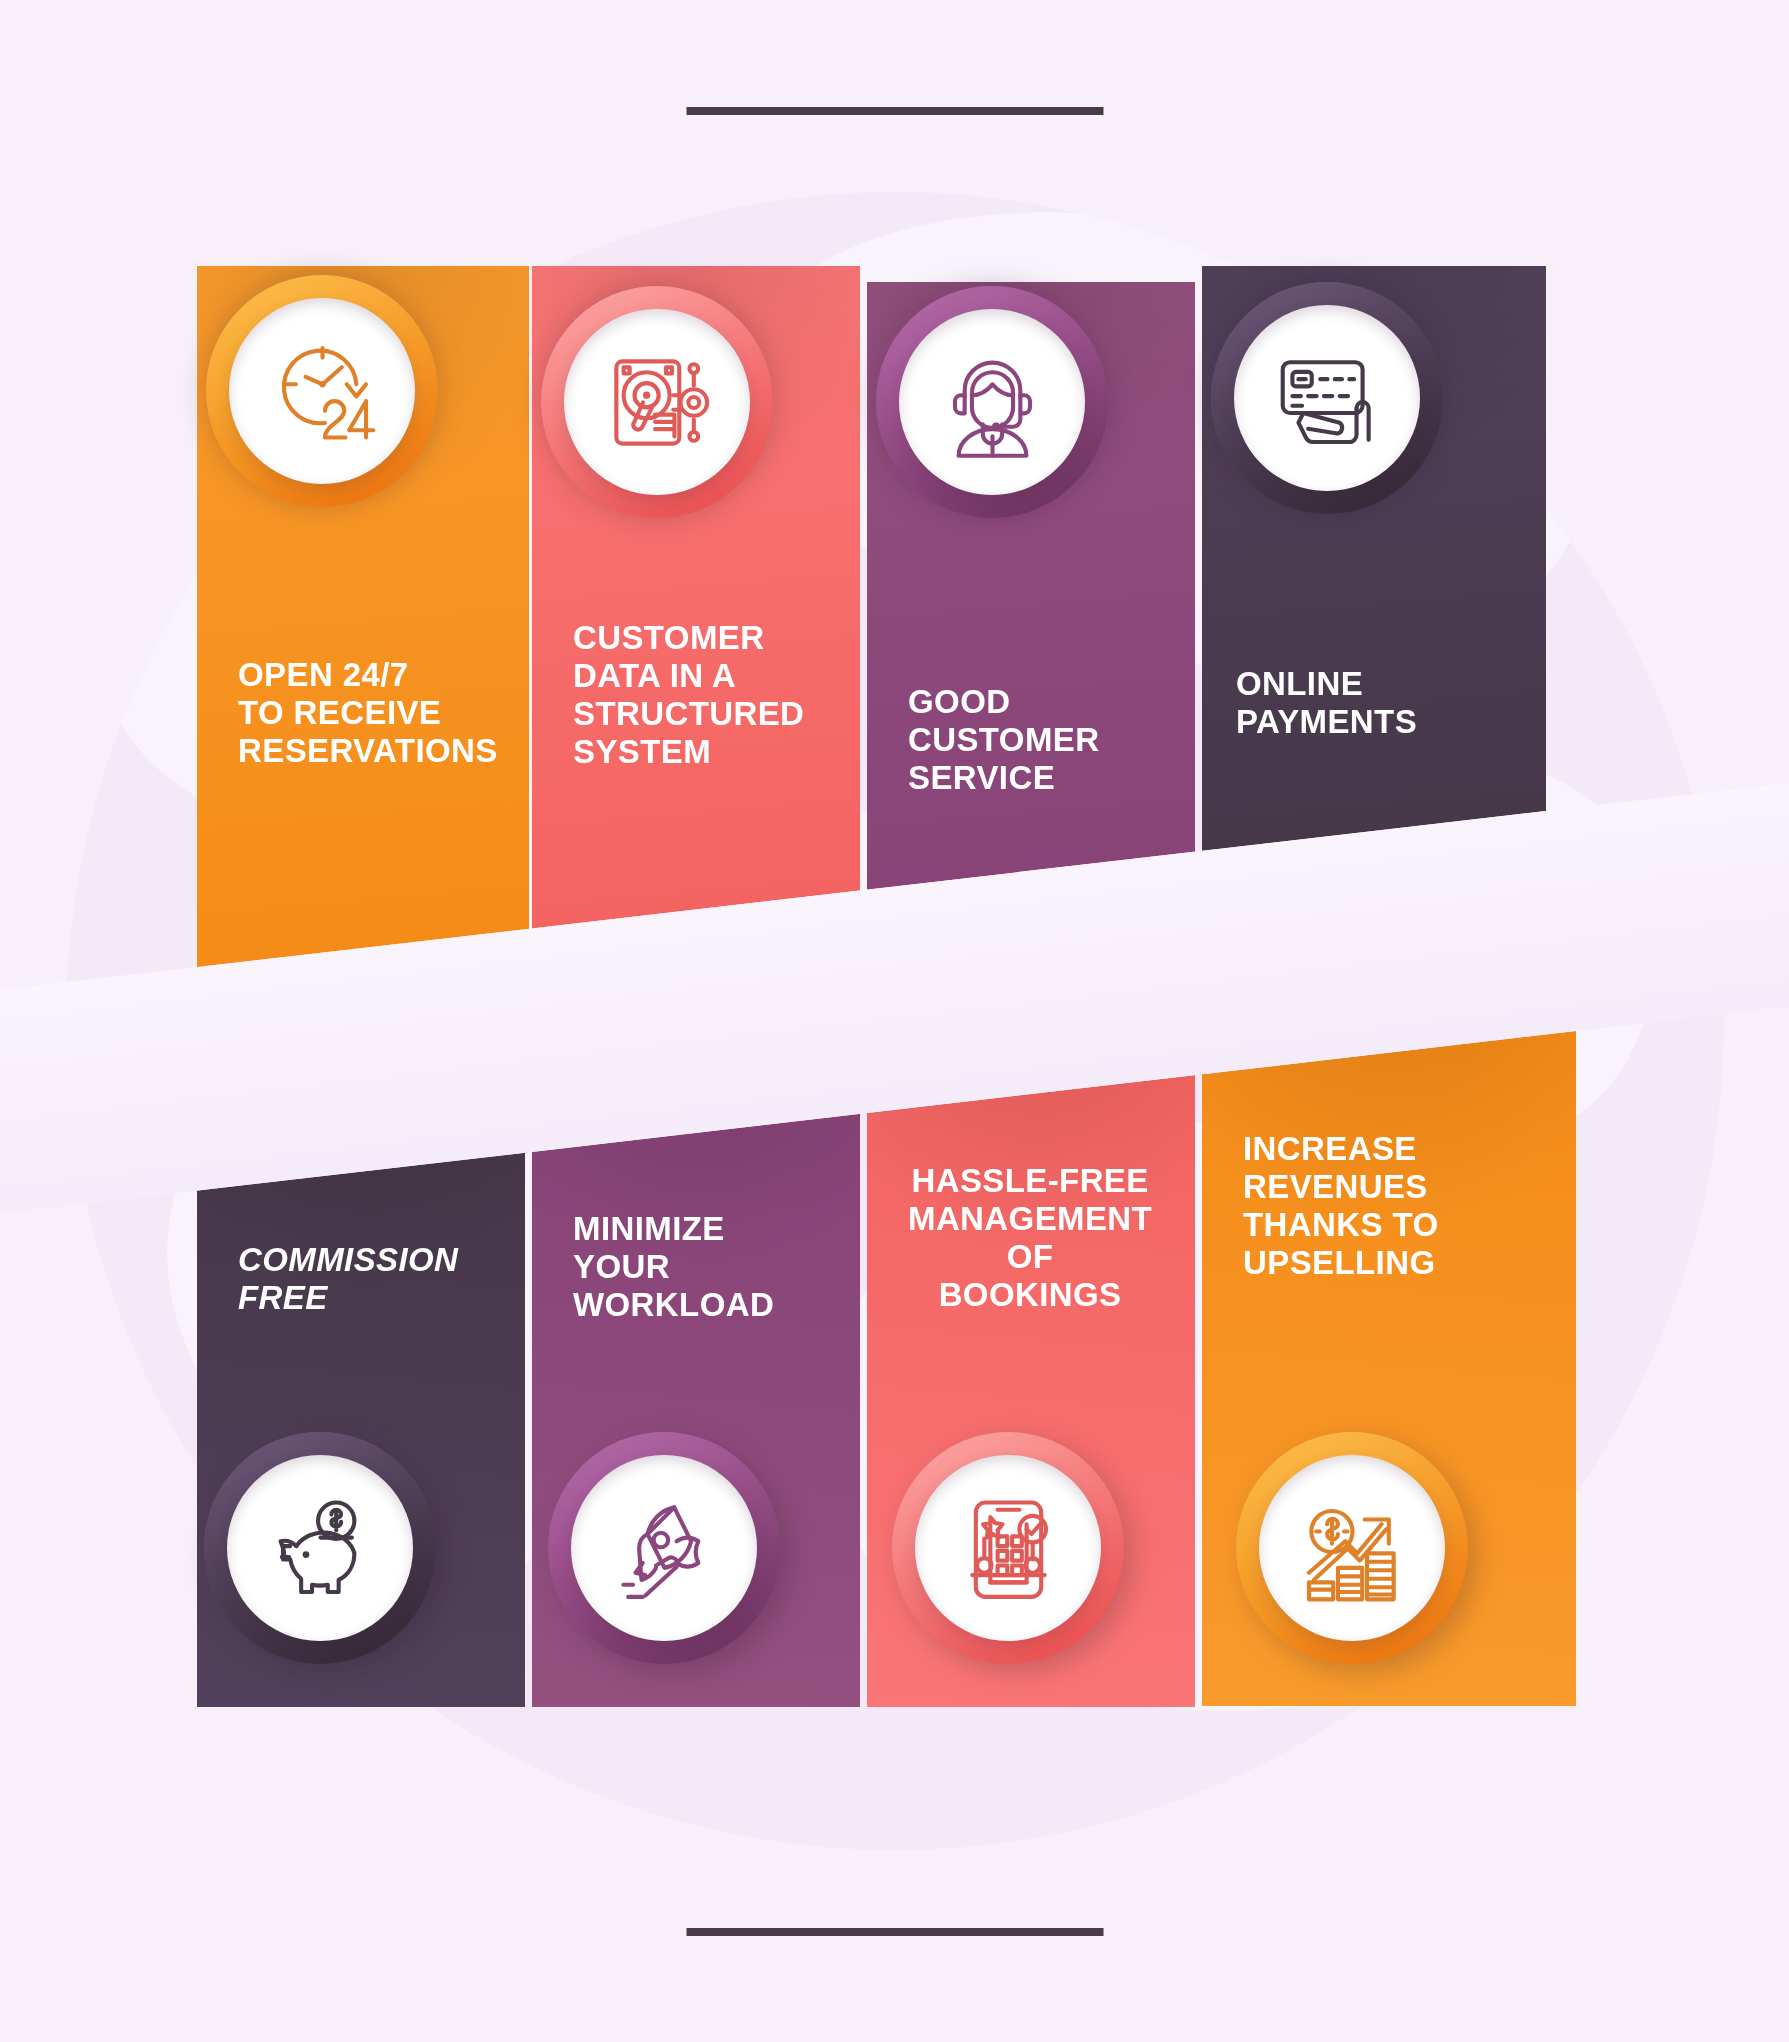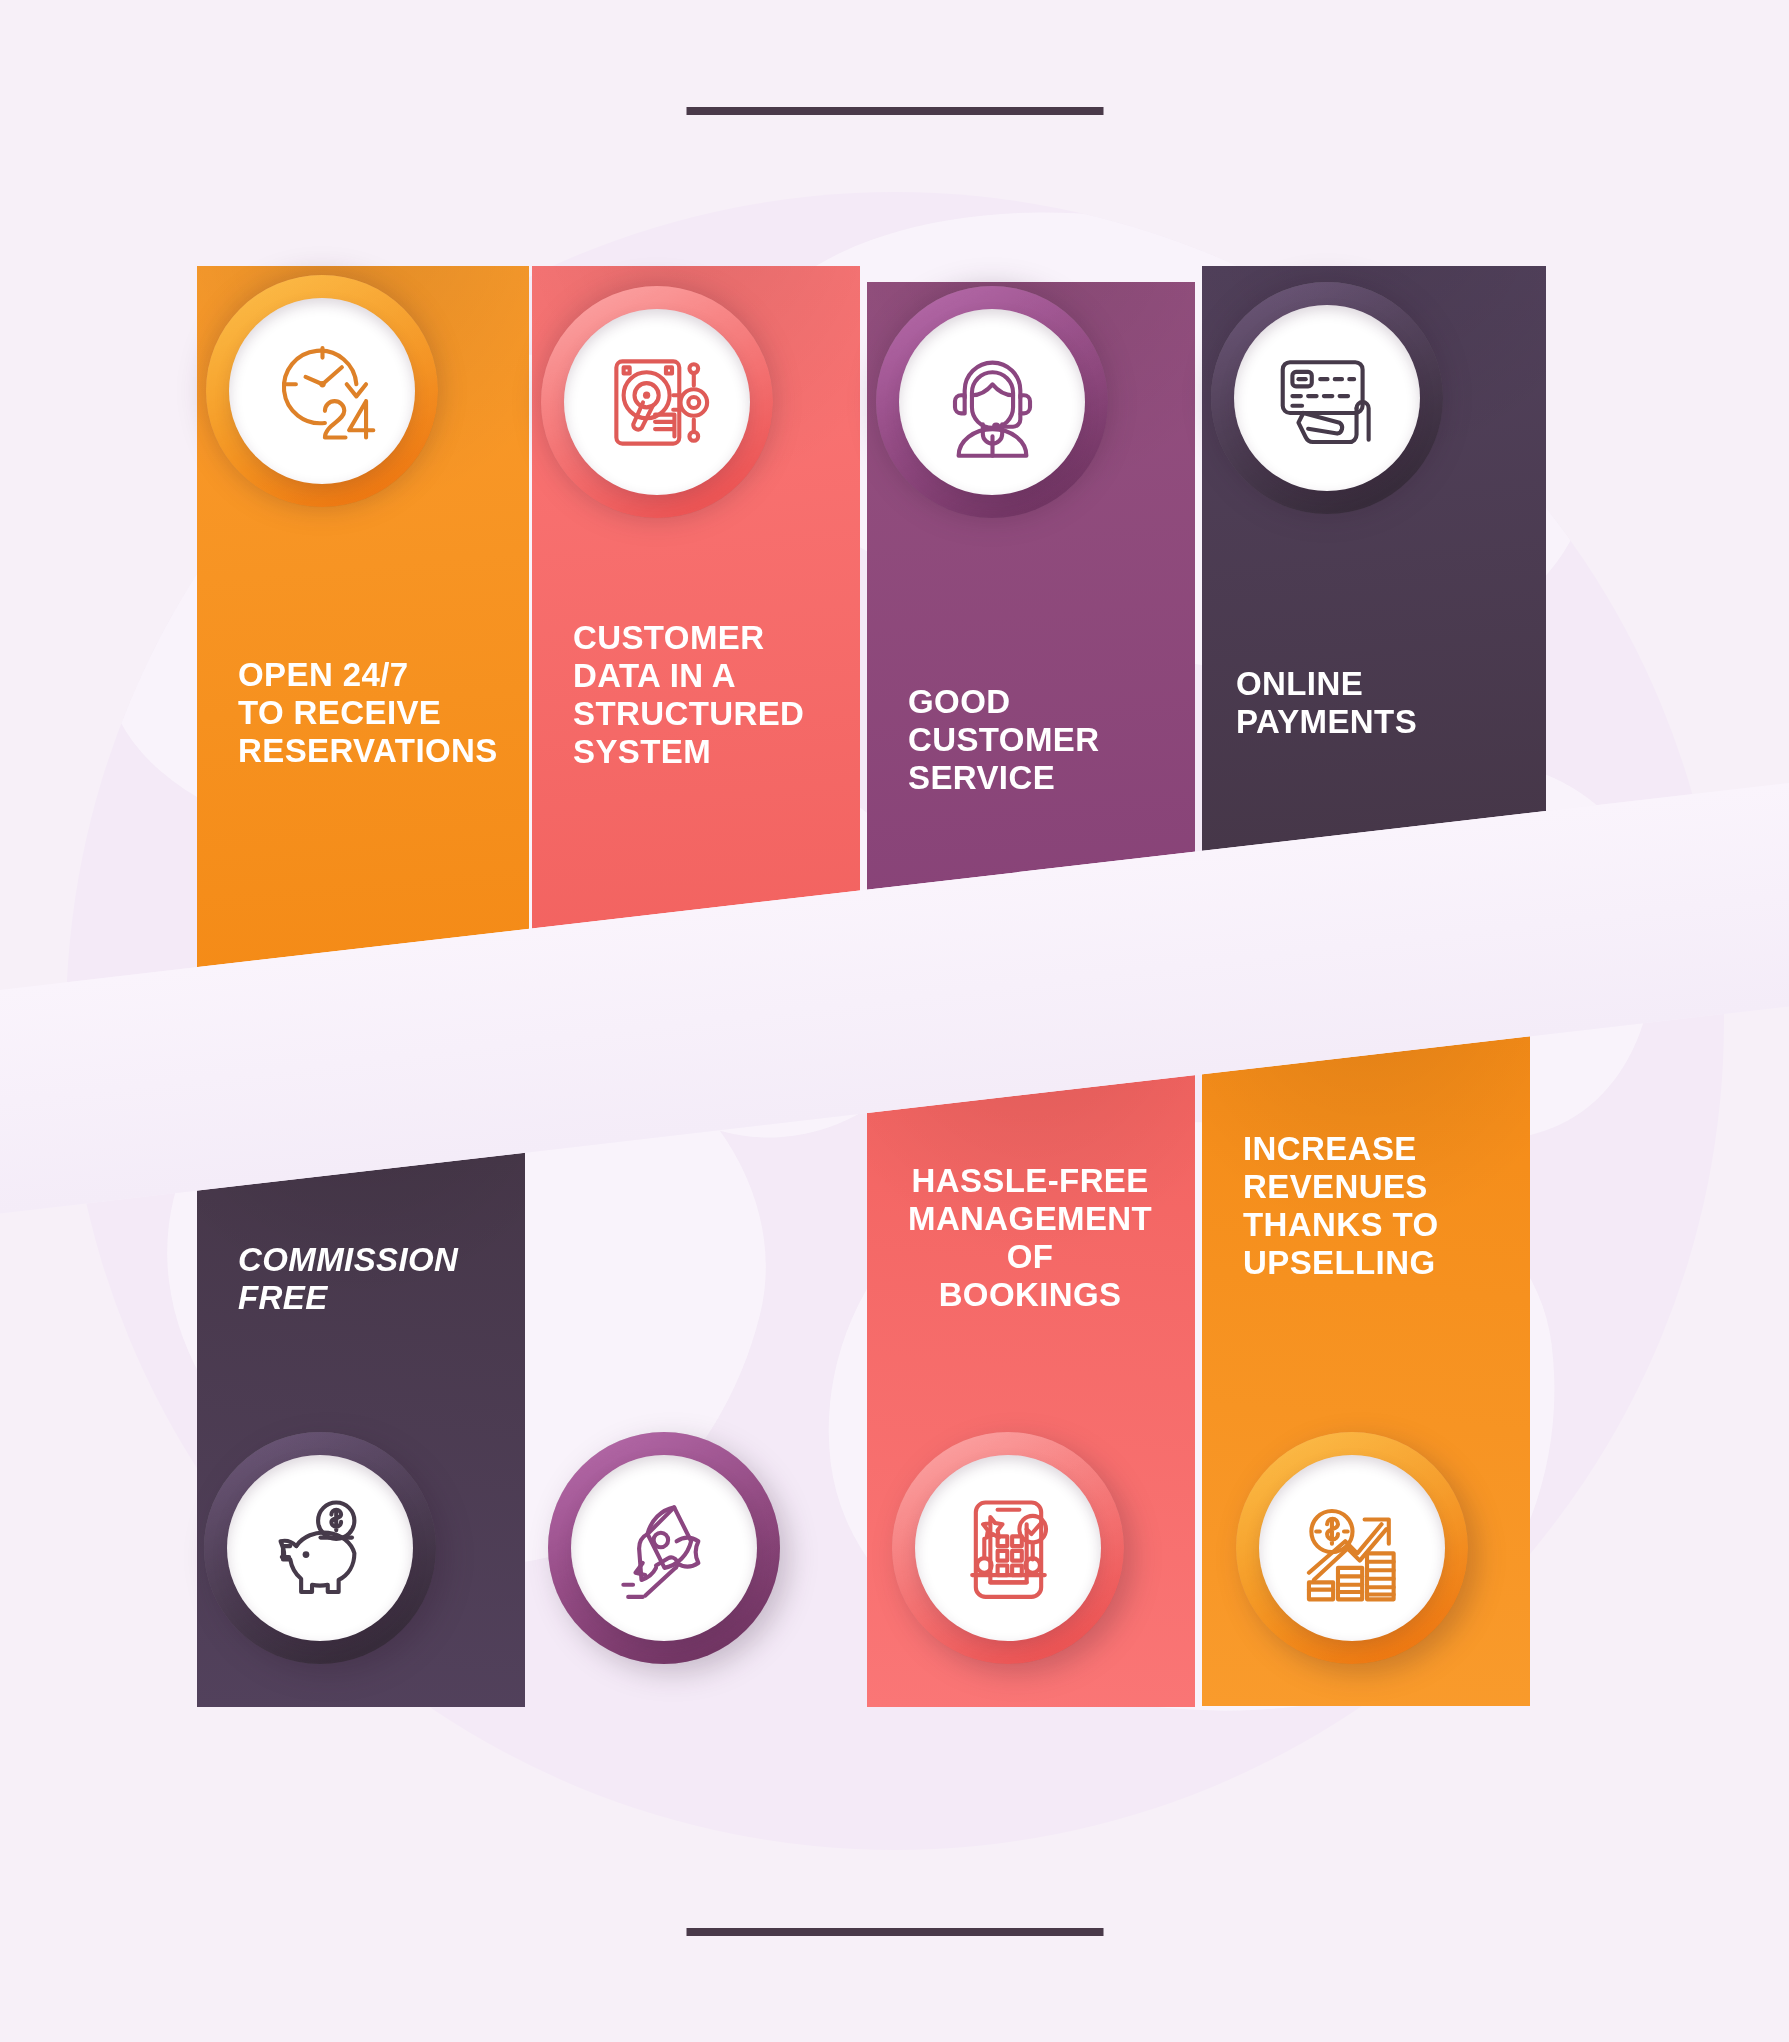--- a/index.html
+++ b/index.html
@@ -258,20 +258,27 @@
         <path d="M63 19 v16 M59 22 a4 4 0 0 1 8 0 c0 4 -8 2 -8 6 a4 4 0 0 0 8 0"></path>
         <path d="M50 41 h26"></path>
         <path d="M30 48 a26 22 0 0 1 48 6 c0 10 -5 18 -13 22 v10 h-9 v-6 a32 32 0 0 1 -13 0 v6 h-9 v-11 c-5 -4 -8 -10 -9 -16 h-6 v-11 h6"></path>
         <path d="M30 48 c-4 -4 -9 -5 -13 -4 c2 4 3 8 3 12"></path>
         <circle cx="38" cy="55" r="2.8" fill="#463A4A" stroke="none"></circle>
         <path d="M24 57 h-6"></path>
       </svg>
     </div>
   </div>
 
+  <div class="card bot-card" style="left:532px;top:1073px;width:328px;height:634px;z-index:2;
+              clip-path:polygon(0 6%, 100% 0, 100% 100%, 0 100%);">
+    <div class="face" style="background:linear-gradient(5deg,#94507F,#874277);"></div>
+    <div class="label" style="left:41px;top:137px;">MINIMIZE
+YOUR
+WORKLOAD</div>
+  </div>
   <div class="medal-shadow" style="left:557px;top:1441px;z-index:5;"></div>
   <div class="medallion" style="left:548px;top:1432px;">
     <div class="ring" style="background:linear-gradient(160deg,#9A5489,#7E3A6F);"></div>
     <div class="disc">
       <svg viewBox="0 0 100 100" fill="none" stroke="#8B4680" stroke-width="3.4" stroke-linecap="round" stroke-linejoin="round">
         <path d="M36 38 a28 30 0 0 1 22 -22 l14 28 a28 30 0 0 1 -22 22z"></path>
         <path d="M36 38 c-4 2 -7 6 -7 12 l2 26 c6 -2 10 -6 12 -10"></path>
         <path d="M58 16 l-22 22"></path>
         <circle cx="47" cy="43" r="6"></circle>
         <path d="M43 64 l10 -6 a5 5 0 0 1 5 9 l-24 22"></path>
@@ -310,21 +317,21 @@
         <path d="M65 34 l4 4 l7 -8"></path>
         <path d="M70 45 v14"></path>
         <circle cx="70" cy="64" r="6"></circle>
         <circle cx="30" cy="64" r="6"></circle>
         <path d="M30 58 V42"></path>
         <path d="M20 72 h60"></path>
       </svg>
     </div>
   </div>
 
-  <div class="card bot-card" style="left:1202px;top:997px;width:328px;height:709px;z-index:2;
+  <div class="card bot-card" style="left:1202px;top:997px;width:374px;height:709px;z-index:2;
               clip-path:polygon(0 6%, 100% 0, 100% 100%, 0 100%);">
     <div class="face" style="background:linear-gradient(5deg,#F99B2C,#F48A16);"></div>
     <div class="label" style="left:41px;top:133px;">INCREASE
 REVENUES
 THANKS TO
 UPSELLING</div>
   </div>
   <div class="medal-shadow" style="left:1245px;top:1441px;z-index:5;"></div>
   <div class="medallion" style="left:1236px;top:1432px;">
     <div class="ring" style="background:linear-gradient(160deg,#FBA43B,#EE8410);"></div>

